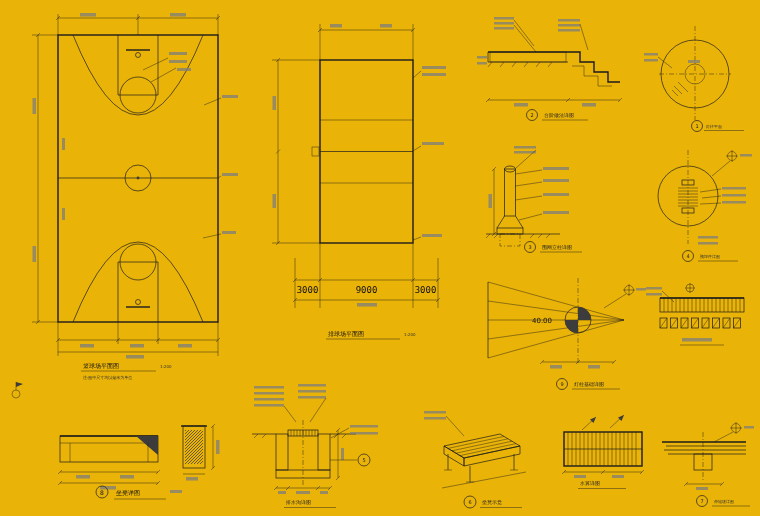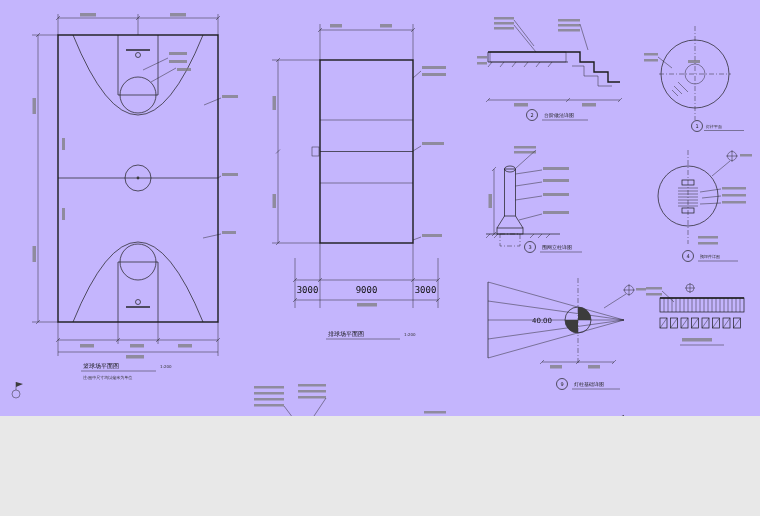--- a/index.html
+++ b/index.html
@@ -1,16 +1,16 @@
 <!DOCTYPE html>
 <html><head>
 <meta charset="utf-8">
 <style>
   html,body{margin:0;padding:0;background:#e8e8e8}
-  #sheet{position:relative;width:760px;height:416px;background:#c4b5fd;overflow:hidden;
+  #sheet{position:relative;width:760px;height:516px;background:#eab308;overflow:hidden;
          font-family:"DejaVu Sans",sans-serif}
   svg{position:absolute;overflow:visible}
   .ln{stroke:#1c1c1c;stroke-width:.7;fill:none}
   .thk{stroke:#1c1c1c;stroke-width:1.4;fill:none}
   .thn{stroke:#1c1c1c;stroke-width:.45;fill:none}
   .dsh{stroke:#1c1c1c;stroke-width:.45;fill:none;stroke-dasharray:5 2 1 2}
   .smu{fill:#7d7d7d;opacity:.75}
   .drk{fill:#3c3c3c}
   .t4{font-size:4px;fill:#333}
   .t5{font-size:5px;fill:#222}

